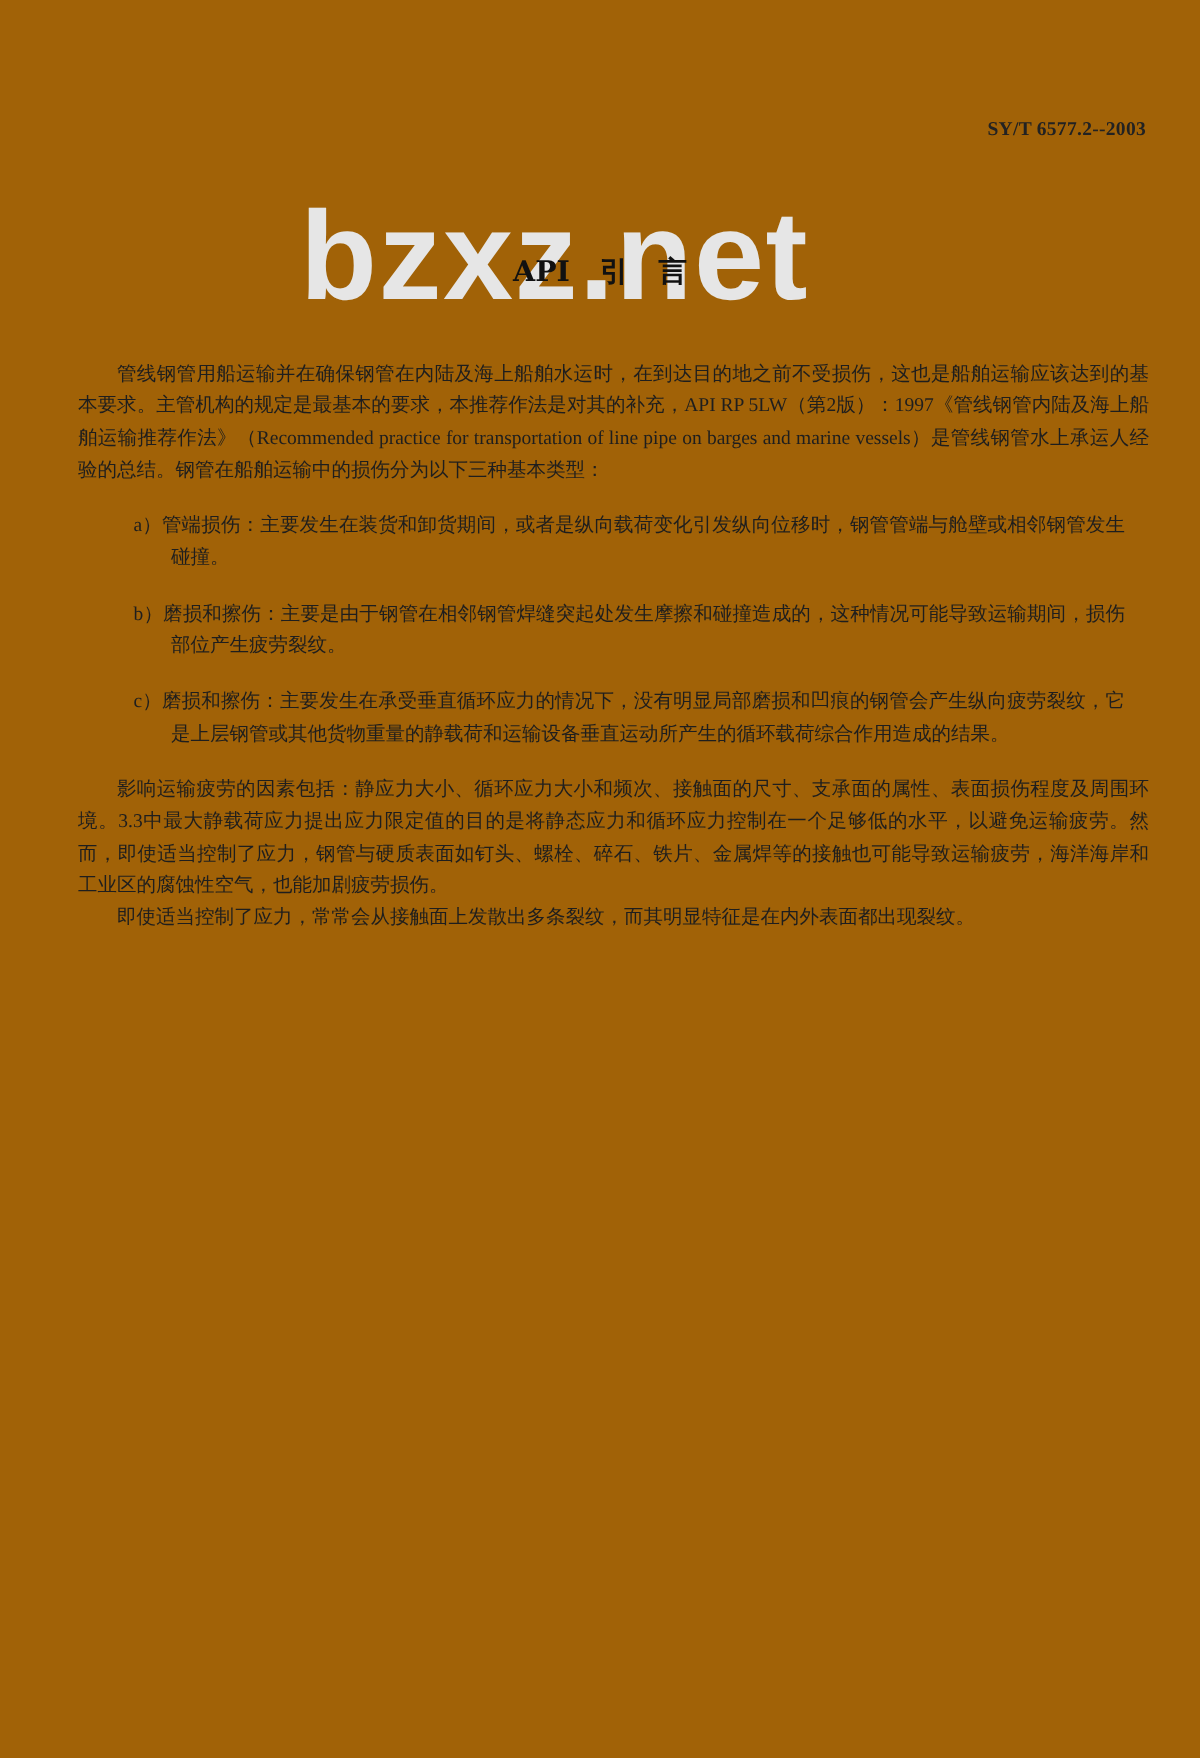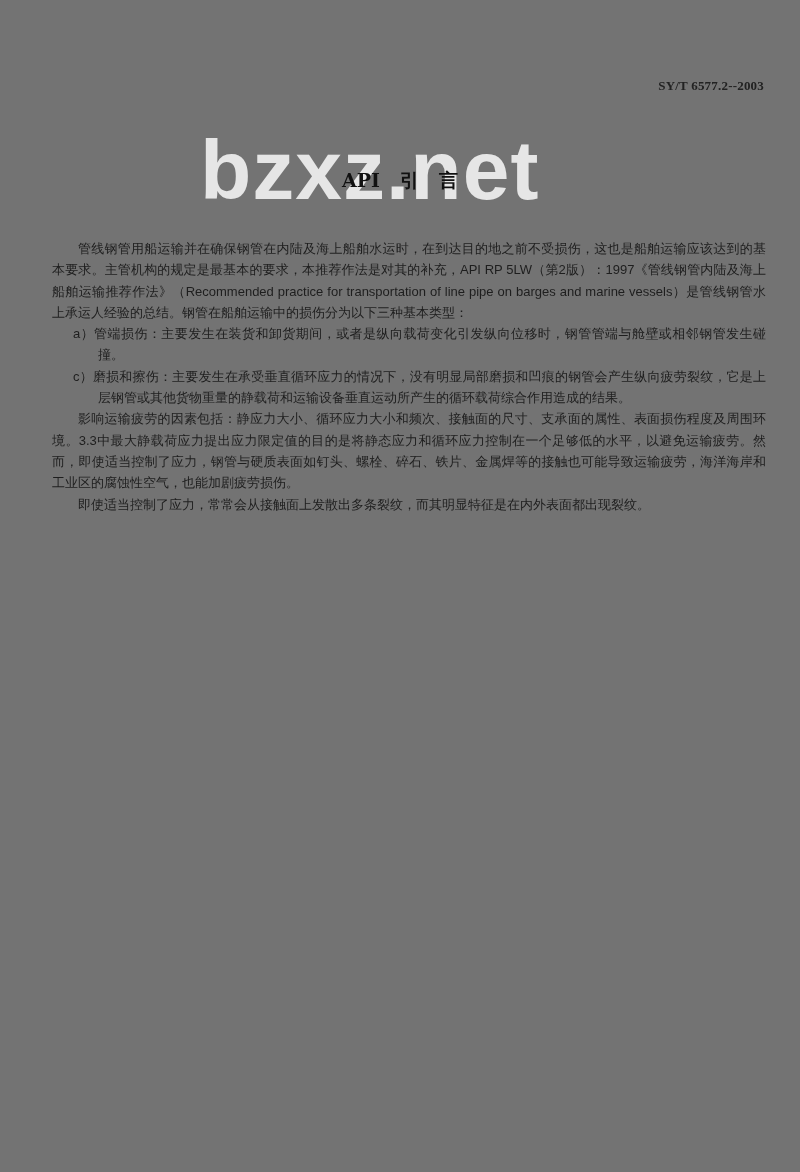--- a/index.html
+++ b/index.html
@@ -1,55 +1,56 @@
 <!DOCTYPE html>
 <html><head>
 <meta charset="utf-8">
 <style>
   html, body { margin: 0; padding: 0; background: #ffffff; }
   body {
     width: 800px; height: 1172px; position: relative; overflow: hidden;
     font-family: "DejaVu Serif", serif; color: #1a1a1a;
   }
-  .page { position: absolute; left: 0; top: 0; width: 800px; height: 1172px; background: #737373; }
+  .page { position: absolute; left: 0; top: 0; width: 800px; height: 1172px; background: #a16207; }
   .std-code {
     position: absolute; top: 78px; right: 36px;
     font-family: "Liberation Serif", serif; font-weight: bold; font-size: 13px;
     letter-spacing: 0.2px; color: #222;
   }
   .watermark {
     position: absolute; top: 128px; left: 200px;
     font-family: "Liberation Sans", sans-serif; font-weight: bold;
     font-size: 84px; color: #e6e6e6; letter-spacing: 1px; line-height: 1;
     user-select: none;
   }
   .title {
     position: absolute; top: 168px; left: 0; width: 800px; text-align: center;
     font-family: "DejaVu Serif", serif; font-weight: bold; font-size: 19px; color: #111;
   }
   .title span { margin: 1px 10px; }
   .body-text {
     position: absolute; top: 238px; left: 52px; width: 714px;
-    font-family: Liberation Sans, sans-serif; font-size: 13px; line-height: 21.3px; color: #1e1e1e;
+    font-family: Liberation Serif, serif; font-size: 13px; line-height: 21.3px; color: #1e1e1e;
     text-align: justify;
   }
   .para { margin: 0; text-indent: 26px; }
-  .item { margin: 0; padding-left: 46px; text-indent: -25px; }
+  .item { margin: 16px; padding-left: 46px; text-indent: -25px; }
 </style>
 </head>
 <body>
 
 <div class="page">
   <div class="std-code">SY/T 6577.2--2003</div>
   <div class="watermark">bzxz.net</div>
 
   <div class="title">
     <span>API</span><span>引</span><span>言</span>
   </div>
 
   <div class="body-text">
     <p class="para">管线钢管用船运输并在确保钢管在内陆及海上船舶水运时，在到达目的地之前不受损伤，这也是船舶运输应该达到的基本要求。主管机构的规定是最基本的要求，本推荐作法是对其的补充，API RP 5LW（第2版）：1997《管线钢管内陆及海上船舶运输推荐作法》（Recommended practice for transportation of line pipe on barges and marine vessels）是管线钢管水上承运人经验的总结。钢管在船舶运输中的损伤分为以下三种基本类型：</p>
     <p class="item">a）管端损伤：主要发生在装货和卸货期间，或者是纵向载荷变化引发纵向位移时，钢管管端与舱壁或相邻钢管发生碰撞。</p>
+    <p class="item">b）磨损和擦伤：主要是由于钢管在相邻钢管焊缝突起处发生摩擦和碰撞造成的，这种情况可能导致运输期间，损伤部位产生疲劳裂纹。</p>
     <p class="item">c）磨损和擦伤：主要发生在承受垂直循环应力的情况下，没有明显局部磨损和凹痕的钢管会产生纵向疲劳裂纹，它是上层钢管或其他货物重量的静载荷和运输设备垂直运动所产生的循环载荷综合作用造成的结果。</p>
     <p class="para">影响运输疲劳的因素包括：静应力大小、循环应力大小和频次、接触面的尺寸、支承面的属性、表面损伤程度及周围环境。3.3中最大静载荷应力提出应力限定值的目的是将静态应力和循环应力控制在一个足够低的水平，以避免运输疲劳。然而，即使适当控制了应力，钢管与硬质表面如钉头、螺栓、碎石、铁片、金属焊等的接触也可能导致运输疲劳，海洋海岸和工业区的腐蚀性空气，也能加剧疲劳损伤。</p>
     <p class="para">即使适当控制了应力，常常会从接触面上发散出多条裂纹，而其明显特征是在内外表面都出现裂纹。</p>
   </div>
 </div>
 
 </body></html>

